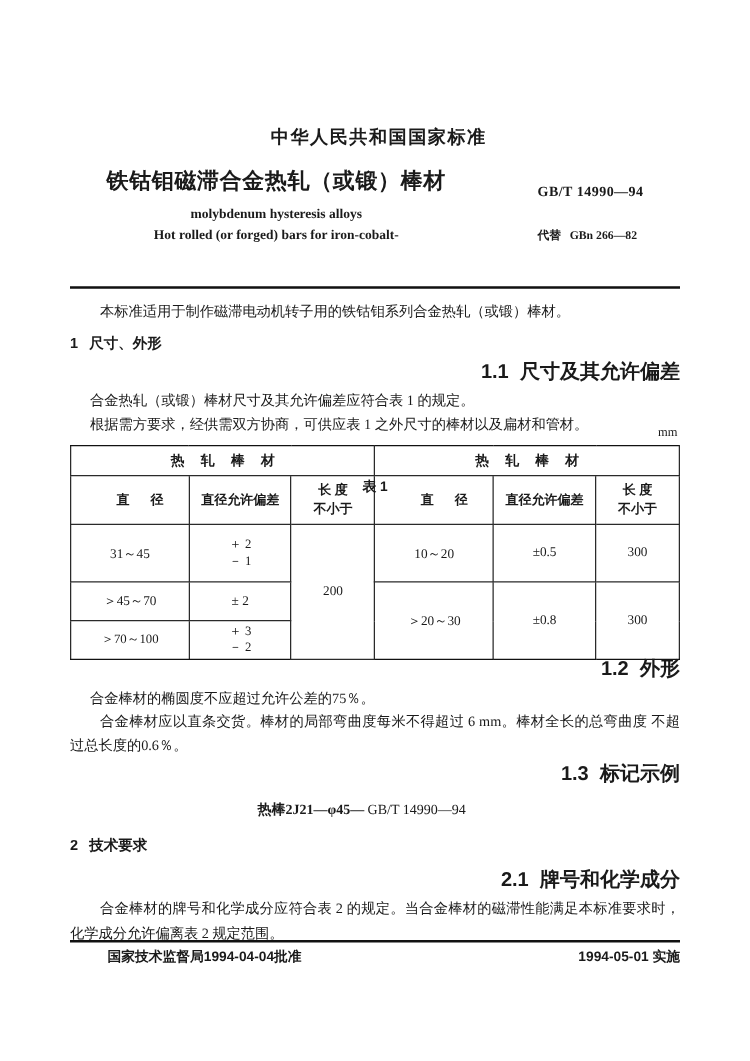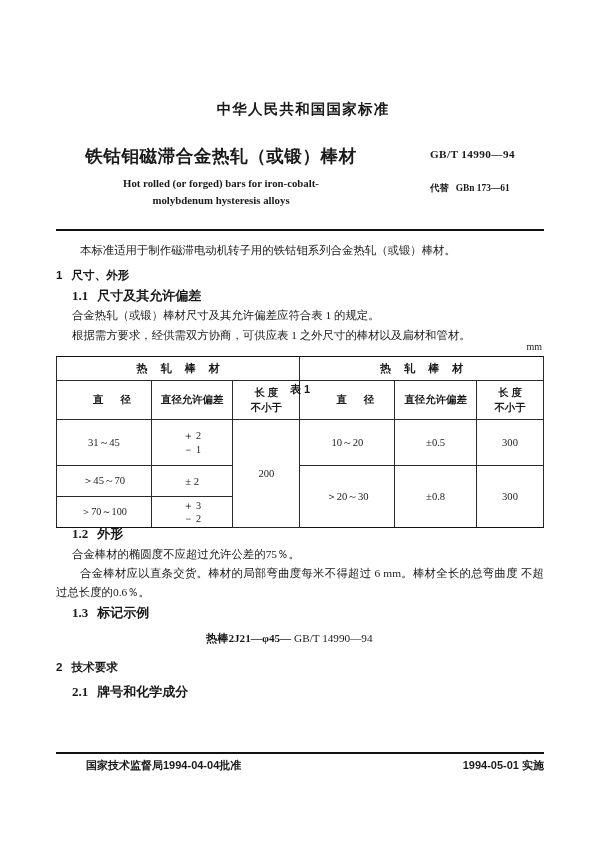--- a/index.html
+++ b/index.html
@@ -34,21 +34,21 @@
     text-align: center;
     font-size: 14.5px;
     font-weight: bold;
     letter-spacing: 1.2px;
     font-family: "Liberation Sans", "DejaVu Sans", sans-serif;
     padding-left: 6px;
   }
   .title-block {
     position: absolute;
     left: 0;
-    top: 44px;
+    top: 32px;
     width: 330px;
   }
   .title-cn {
     text-align: center;
     font-size: 17.5px;
     font-weight: bold;
     letter-spacing: 0.6px;
     font-family: "Liberation Sans", "DejaVu Sans", sans-serif;
     white-space: nowrap;
   }
@@ -118,23 +118,24 @@
   .h1 {
     margin: 0;
     font-weight: bold;
     font-size: 11.6px;
     font-family: "Liberation Sans", "DejaVu Sans", sans-serif;
   }
   .h1 .num { margin-right: 9px; }
   .h2 {
     margin: 0;
     font-weight: bold;
-    font-size: 13px;
+    font-size: 16px;
     padding-left: 16px;
-    font-family: Liberation Serif, serif;
+    font-family: Liberation Sans, sans-serif;
+    text-align: right;
   }
   .h2 .num { margin-right: 9px; }
   .sub { padding-left: 16px; }
   .gap-s { height: 5px; }
   .gap-m { height: 9px; }
 
   .mark-example {
     margin: 0;
     padding-left: 150px;
     font-size: 11.2px;
@@ -221,29 +222,29 @@
 <body>
 
 <div class="page">
 
   <div class="masthead">
     <div class="nat-standard-line">中华人民共和国国家标准</div>
 
     <div class="title-block">
       <div class="title-cn">铁钴钼磁滞合金热轧（或锻）棒材</div>
       <div class="title-en">
+        <div>molybdenum hysteresis alloys</div>
         <div>Hot rolled (or forged) bars for iron-cobalt-</div>
-        <div>molybdenum hysteresis alloys</div>
       </div>
     </div>
 
     <div class="std-no-block">
       <div class="std-no">GB/T 14990—94</div>
       <div class="std-replaces">
-        <span class="rep-label">代替</span><span>GBn 173—61</span>
+        <span class="rep-label">代替</span><span>GBn 266—82</span>
       </div>
     </div>
   </div>
 
   <div class="rule-top"></div>
 
   <div class="body-area" style="top:241px;">
     <p class="p p-indent">本标准适用于制作磁滞电动机转子用的铁钴钼系列合金热轧（或锻）棒材。</p>
     <div class="gap-s"></div>
     <p class="h1"><span class="num">1</span><span>尺寸、外形</span></p>
@@ -318,20 +319,21 @@
     <p class="h2"><span class="num">1.2</span><span>外形</span></p>
     <p class="p sub">合金棒材的椭圆度不应超过允许公差的75％。</p>
     <p class="p p-indent">合金棒材应以直条交货。棒材的局部弯曲度每米不得超过 6 mm。棒材全长的总弯曲度 不超过总长度的0.6％。</p>
     <p class="h2"><span class="num">1.3</span><span>标记示例</span></p>
     <div class="gap-s"></div>
     <p class="mark-example"><span>热棒2J21—φ45—</span><span class="tail"> GB/T 14990—94</span></p>
     <div class="gap-m"></div>
     <p class="h1"><span class="num">2</span><span>技术要求</span></p>
     <div class="gap-s"></div>
     <p class="h2"><span class="num">2.1</span><span>牌号和化学成分</span></p>
+    <p class="p p-indent">合金棒材的牌号和化学成分应符合表 2 的规定。当合金棒材的磁滞性能满足本标准要求时，化学成分允许偏离表 2 规定范围。</p>
   </div>
 
   <div class="rule-bottom"></div>
 
   <div class="footer">
     <span class="left">国家技术监督局1994-04-04批准</span>
     <span class="right">1994-05-01 实施</span>
   </div>
 
 </div>

